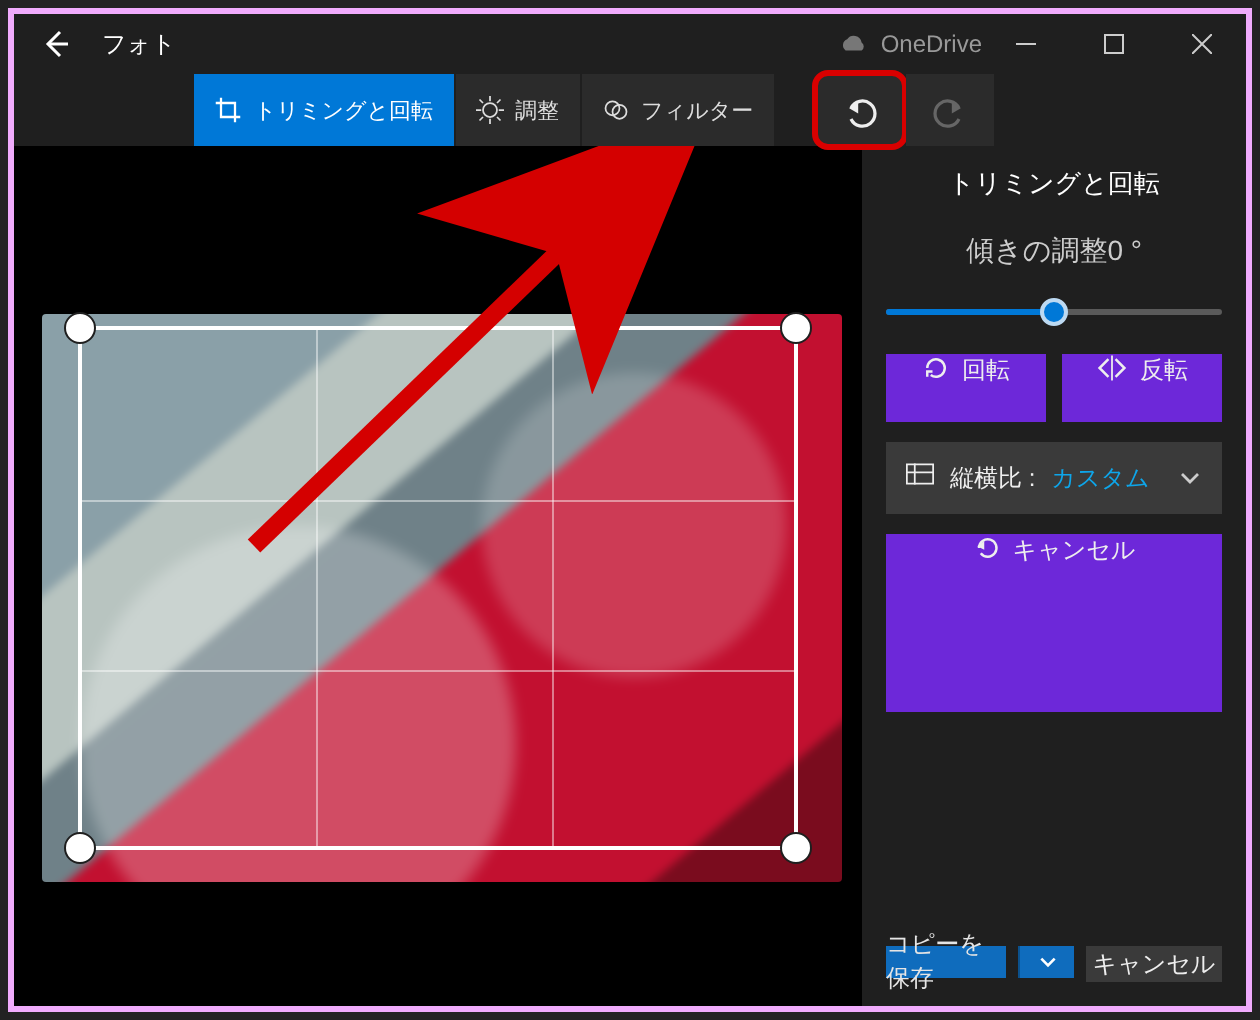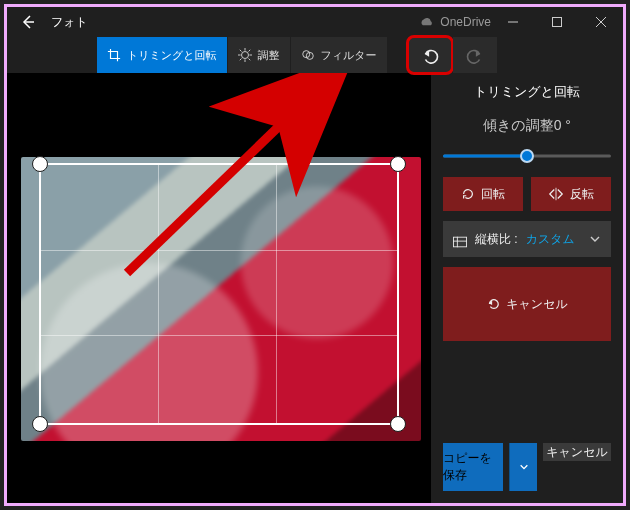--- a/index.html
+++ b/index.html
@@ -37,27 +37,27 @@
   .h-tl{left:-9px;top:-9px}.h-tr{right:-9px;top:-9px}.h-bl{left:-9px;bottom:-9px}.h-br{right:-9px;bottom:-9px}
   
   .panel{width:192px;background:#1f1f1f;display:flex;flex-direction:column;padding:8px 12px 0 12px;gap:10px}
   .panel-title{font-size:13px;color:#fff;text-align:center;margin:2px 0 6px 0}
   .label-row{display:flex;justify-content:center;font-size:14px;color:#ccc}
   .slider{position:relative;height:22px}
   .track{position:absolute;left:0;right:0;top:50%;height:3px;background:#5a5a5a;border-radius:2px;transform:translateY(-50%)}
   .track-fill{position:absolute;left:0;width:50%;top:50%;height:3px;background:#0078d7;border-radius:2px;transform:translateY(-50%)}
   .thumb{position:absolute;left:50%;top:50%;width:14px;height:14px;background:#0078d7;border:2px solid #bcd9f2;border-radius:50%;transform:translate(-50%,-50%)}
   .btnrow{display:flex;gap:8px}
-  .pbtn{flex:1;height:34px;background:#7f1d1d;display:flex;align-items:center;justify-content:center;gap:6px;font-size:12px;color:#eee}
+  .pbtn{flex:1;height:34px;background:#6d28d9;display:flex;justify-content:center;gap:6px;font-size:12px;color:#eee}
   .pbtn.full{width:100%}
   .ratio{height:36px;background:#3a3a3a;display:flex;align-items:center;padding:0 10px;font-size:12px;color:#eee;gap:8px;justify-content:space-between}
   .ratio .val{color:#0ea5e9}
   .pspacer{flex:1}
   .footer{display:flex;gap:6px;padding:8px 0 12px 0}
-  .primary{flex:1;height:48px;background:#0f6cbd;color:#000000;display:flex;align-items:center;justify-content:center;font-size:12px}
+  .primary{flex:1;height:16px;background:#0f6cbd;color:#e5e5e5;display:flex;align-items:center;justify-content:center;font-size:12px}
   .primary.split{flex:0 0 28px;border-left:1px solid rgba(0,0,0,.25)}
   .secondary{flex:0 0 68px;height:18px;background:#3a3a3a;color:#eee;display:flex;align-items:center;justify-content:center;font-size:12px}
   
   .anno{position:absolute;left:0;top:0;pointer-events:none;z-index:5}
 </style>
 </head>
 <body>
 
 <div class="win">
 
@@ -180,21 +180,21 @@
         <div class="pbtn">
           <svg width="16" height="14" viewBox="0 0 18 14">
               <path d="M7 2 2 7l5 5M11 2l5 5-5 5" stroke="#eee" fill="none" stroke-width="1.4"></path>
               <path d="M9 0v14" stroke="#eee" stroke-width="1"></path>
             </svg>
           <span>反転</span>
         </div>
       </div>
 
       <div class="ratio">
-        <span style="display:flex;align-items:flex-end;gap:8px">
+        <span style="display:flex;align-items:flex-start;gap:8px">
           <svg width="14" height="12" viewBox="0 0 16 12">
               <rect x="0.5" y="0.5" width="15" height="11" stroke="#eee" fill="none"></rect>
               <path d="M5 0v12M0 5h16" stroke="#eee"></path>
             </svg>
           <span>縦横比 :</span>
           <span class="val">カスタム</span>
         </span>
         <svg width="12" height="12" viewBox="0 0 12 12">
             <path d="M2 4l4 4 4-4" stroke="#ccc" fill="none" stroke-width="1.4"></path>
           </svg>

